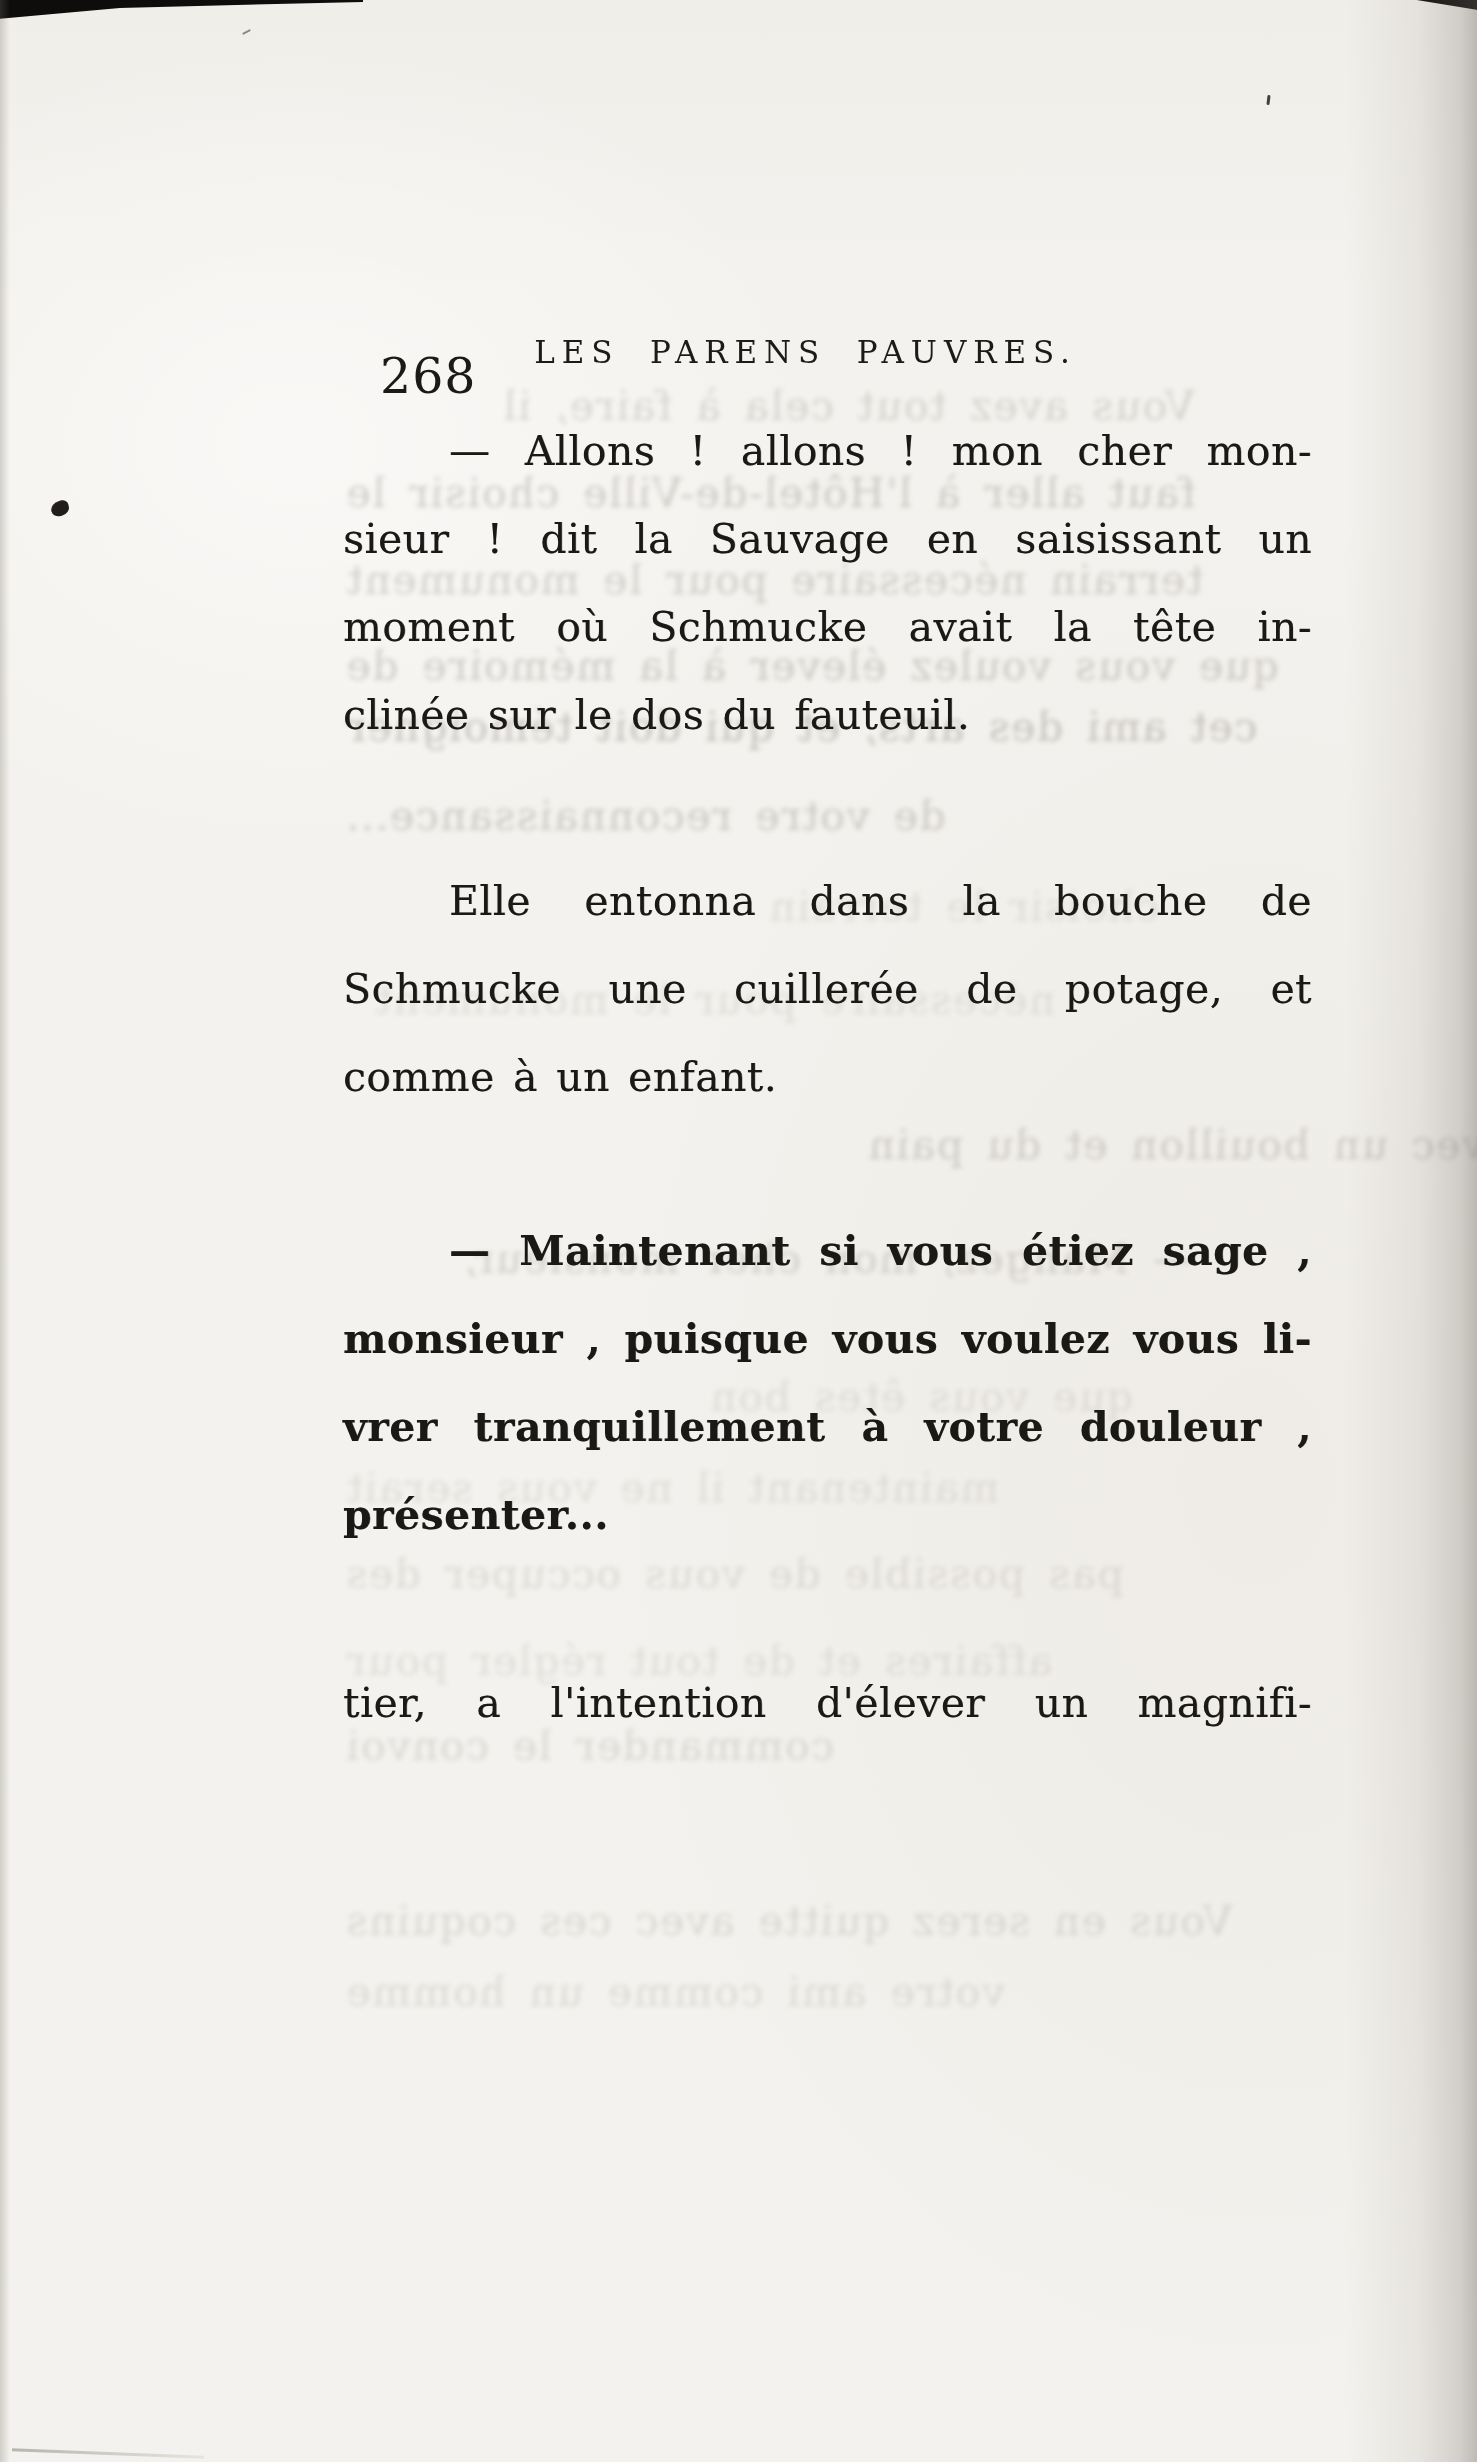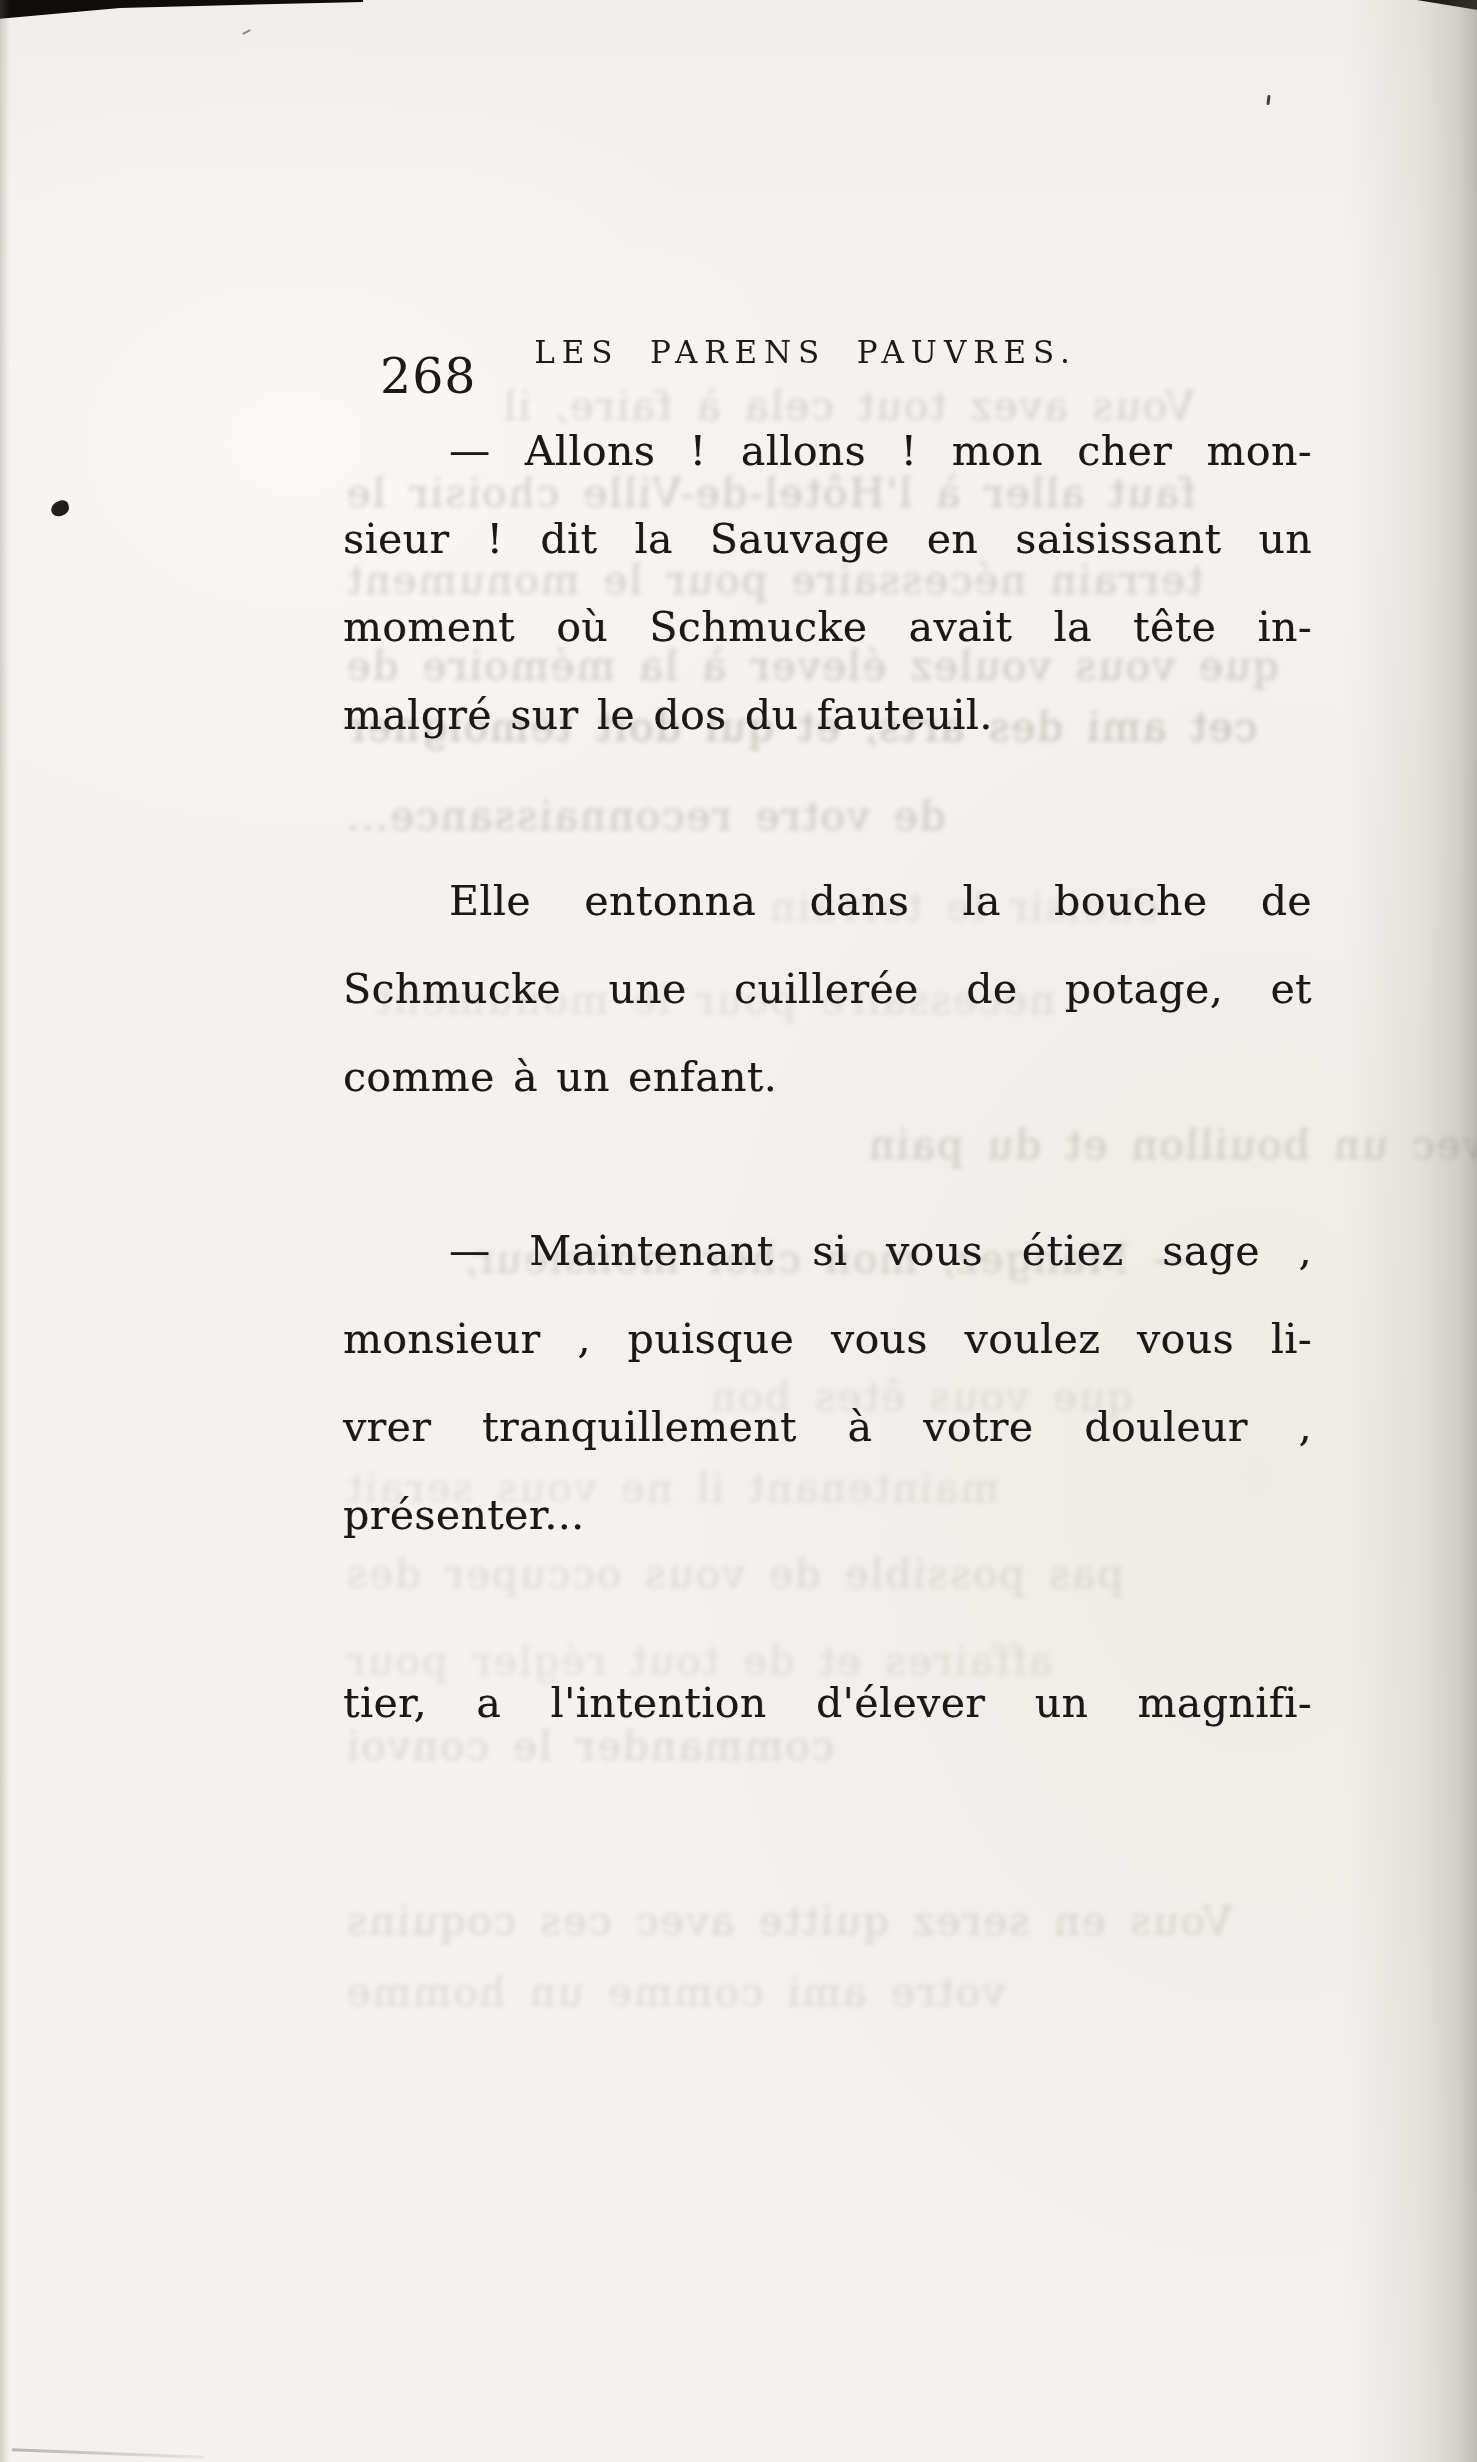--- a/index.html
+++ b/index.html
@@ -59,21 +59,21 @@
 
   
   .body-text{
     position:absolute;left:335px;top:399px;width:985px;
     font-size:41px;line-height:88px;color:#1b1916;
     letter-spacing:0.4px;
     text-shadow:0.4px 0.4px 0 rgba(28,25,22,0.45);
   }
   .para{margin:8px;}
   .para:nth-child(2){margin-top:98px;}
-  .para:nth-child(3){margin-top:86px;}
+  .para:nth-child(3){margin-top:86px;font-weight:bold;}
   .para:nth-child(4){margin-top:100px;}
   .line{white-space:normal;}
   .line.just{text-align:justify;text-align-last:justify;}
   .line.endline{text-align:left;word-spacing:4.9px;}
   .line.first{text-indent:106px;}
 
   
   .ghost-layer{position:absolute;inset:0;pointer-events:none;}
   .ghost{
     position:absolute;font-size:41px;line-height:1;color:#5f5a52;
@@ -116,21 +116,21 @@
 <div class="speck-2"></div>
 
 <div class="pagenum">268</div>
 <div class="running-head">LES PARENS PAUVRES.</div>
 
 <div class="body-text" id="body-text">
     <div class="para">
       <div class="line just first">— Allons ! allons ! mon cher mon-</div>
       <div class="line just">sieur ! dit la Sauvage en saisissant un</div>
       <div class="line just">moment où Schmucke avait la tête in-</div>
-      <div class="line endline">malgré sur le dos du fauteuil.</div>
+      <div class="line endline">clinée sur le dos du fauteuil.</div>
     </div>
     <div class="para">
       <div class="line just first">Elle entonna dans la bouche de</div>
       <div class="line just">Schmucke une cuillerée de potage, et</div>
       <div class="line endline">comme à un enfant.</div>
     </div>
     <div class="para">
       <div class="line just first">— Maintenant si vous étiez sage ,</div>
       <div class="line just">monsieur , puisque vous voulez vous li-</div>
       <div class="line just">vrer tranquillement à votre douleur ,</div>

